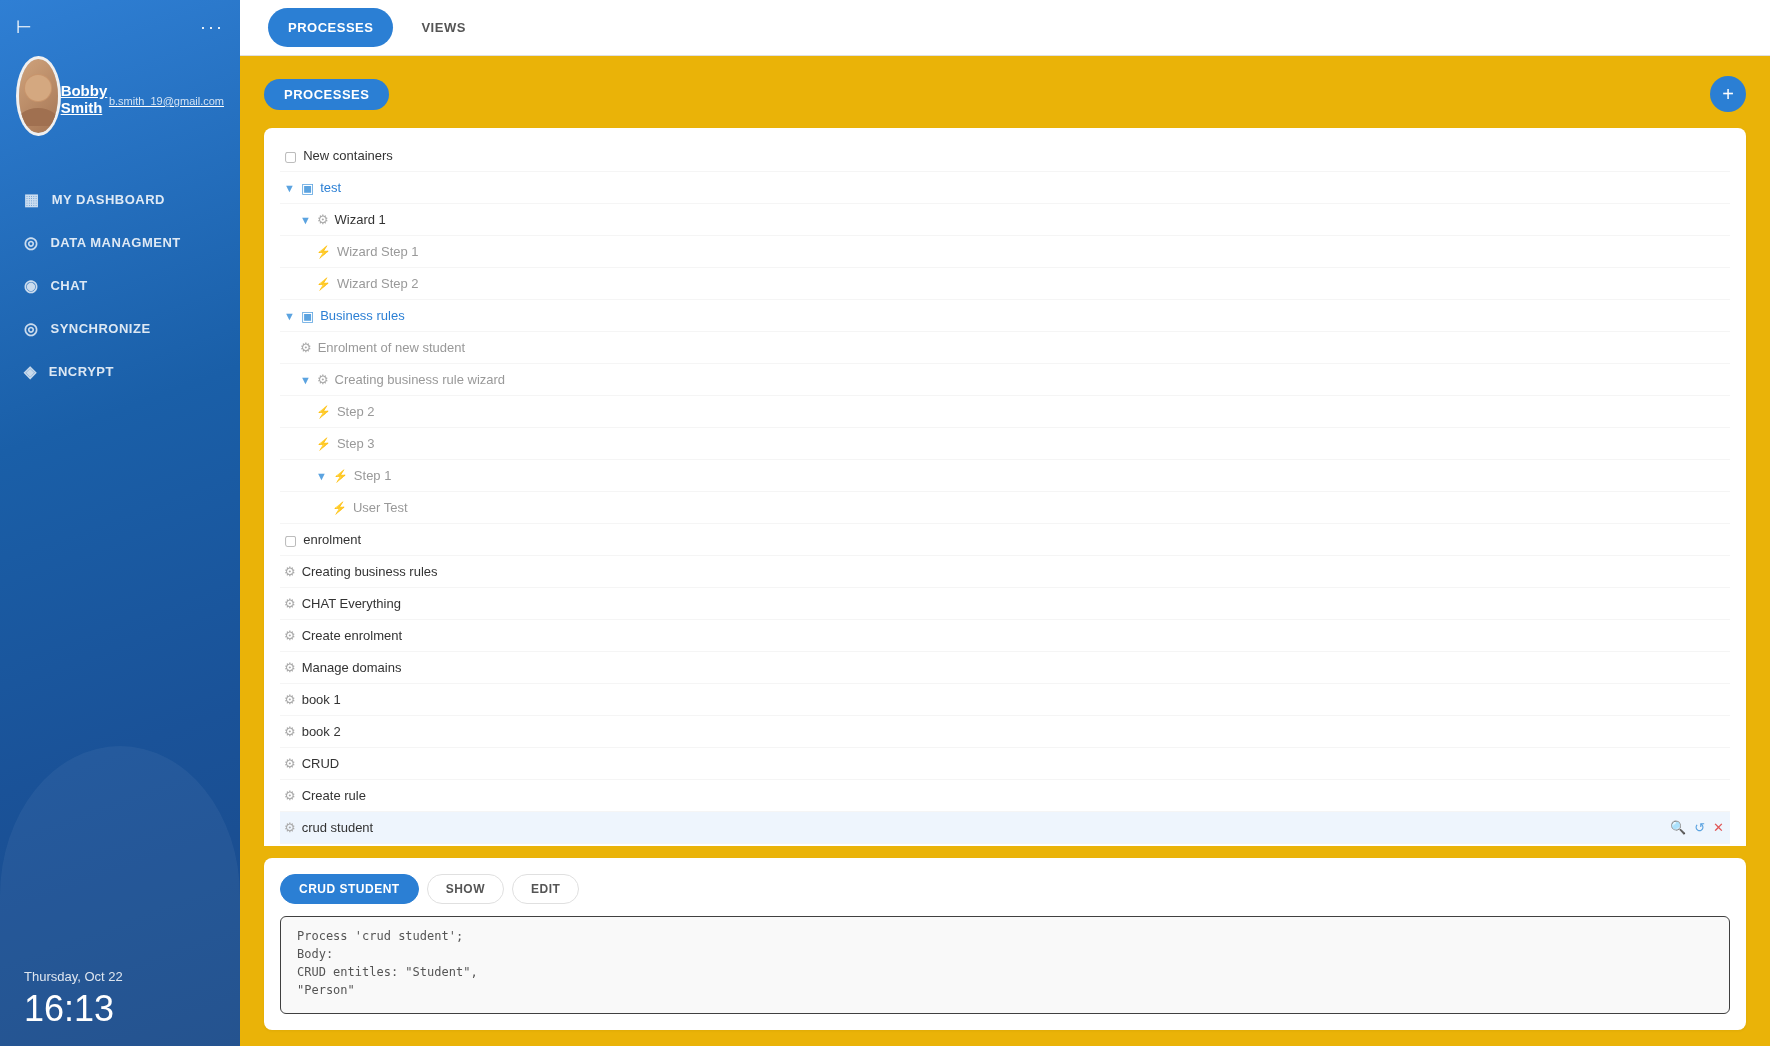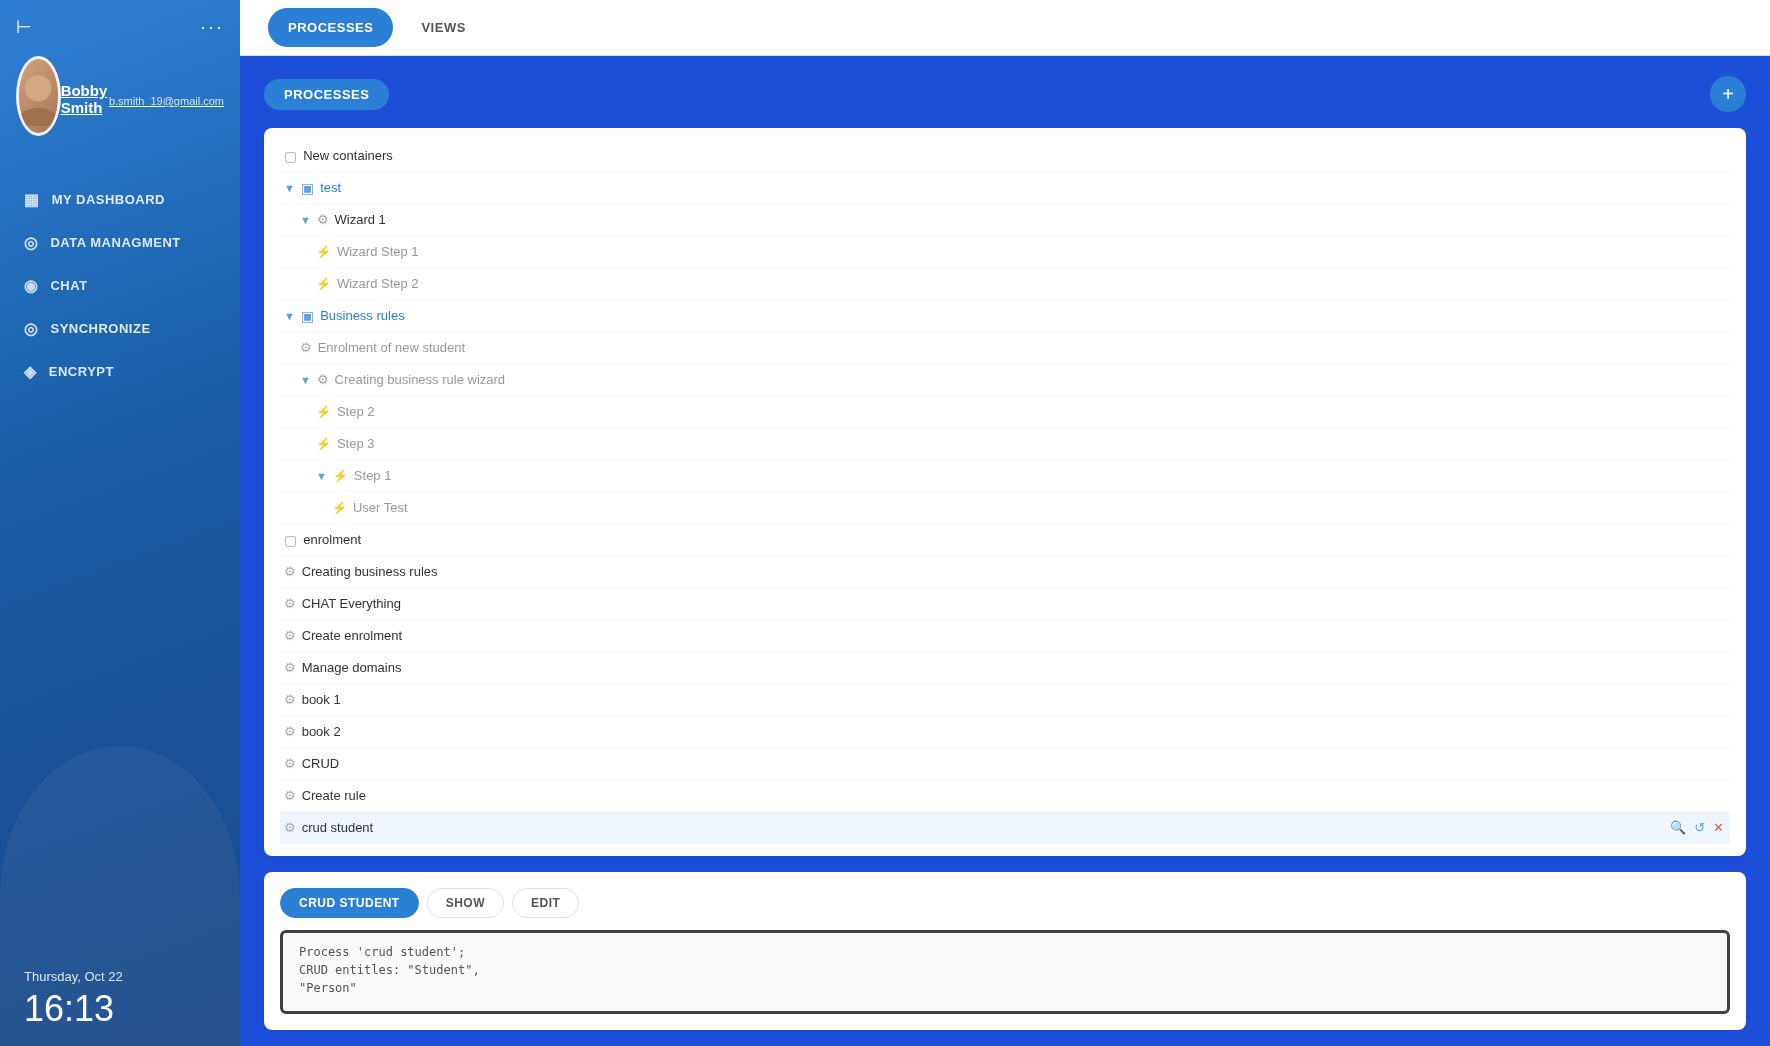--- a/index.html
+++ b/index.html
@@ -87,21 +87,21 @@
       z-index: 1;
     }
     .sidebar-date { font-size: 13px; color: rgba(255,255,255,0.85); margin-bottom: 4px; }
     .sidebar-time { font-size: 36px; font-weight: 300; color: white; }
 
     
     .main {
       flex: 1;
       display: flex;
       flex-direction: column;
-      background: #1d4ed8;
+      background: #eab308;
       overflow: hidden;
     }
 
     .top-tabs {
       display: flex;
       background: white;
       border-bottom: 1px solid #e0e0e0;
       padding: 0 24px;
     }
     .tab-item {
@@ -241,21 +241,21 @@
       color: #555;
       background: white;
     }
     .bottom-tab.active {
       background: #2b7fd4;
       color: white;
       border-color: #2b7fd4;
     }
     .code-preview {
       background: #f9f9f9;
-      border: 3px solid #404040;
+      border: 1px solid #404040;
       border-radius: 6px;
       padding: 12px 16px;
       font-family: monospace;
       font-size: 12px;
       color: #555;
     }
     .code-preview p { margin-bottom: 4px; }
   </style>
 </head>
 <body>
@@ -597,17 +597,18 @@
   </div>
 
   <div class="bottom-panel">
     <div class="bottom-tabs">
       <button class="bottom-tab active">CRUD STUDENT</button>
       <button class="bottom-tab">SHOW</button>
       <button class="bottom-tab">EDIT</button>
     </div>
     <div class="code-preview">
       <p>Process 'crud student';</p>
+      <p>Body:</p>
       <p>CRUD entitles: "Student",</p>
       <p>"Person"</p>
     </div>
   </div>
 </div>
 
 </body></html>

